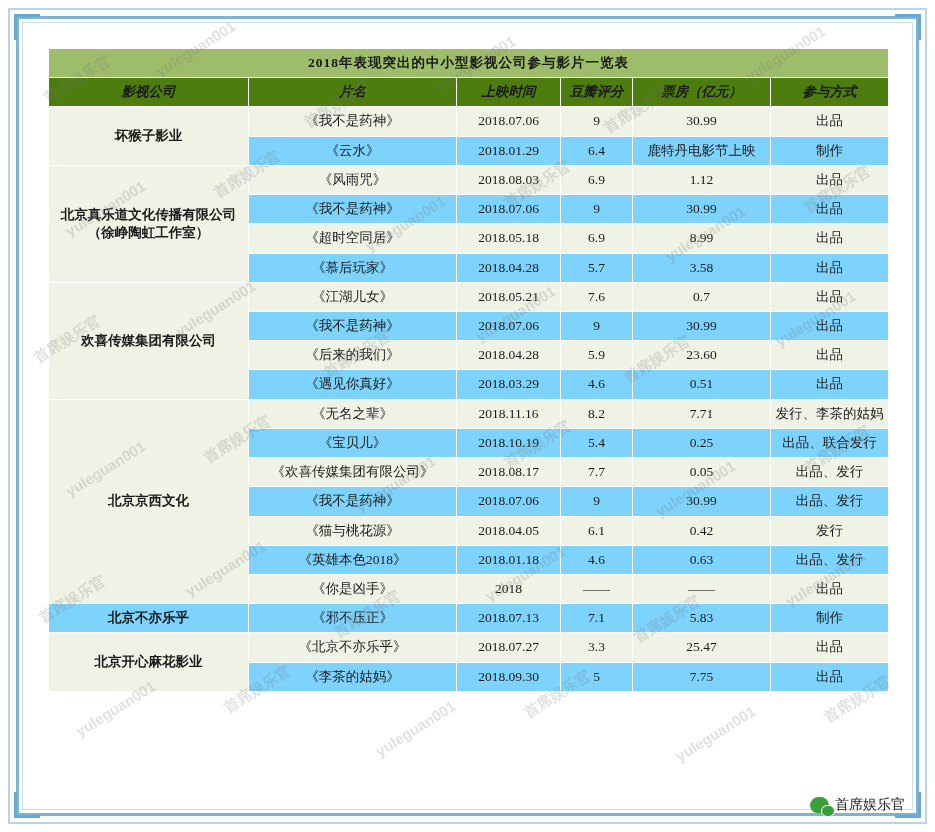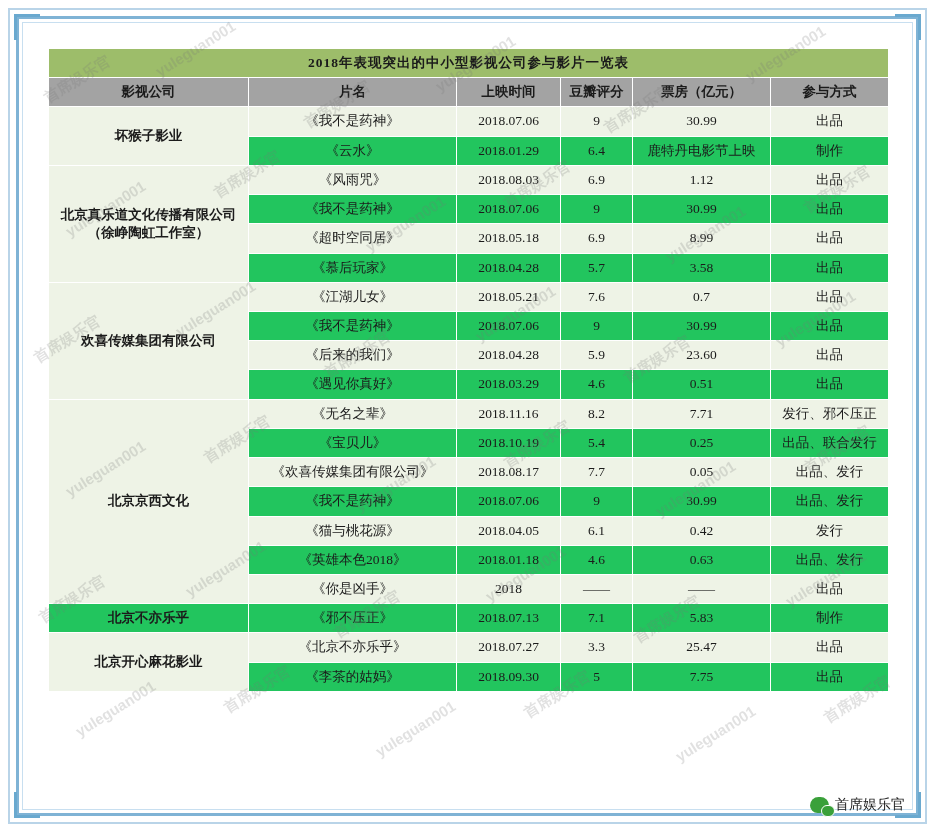--- a/index.html
+++ b/index.html
@@ -85,37 +85,38 @@
   .title-row td {
     background: #9dbd6a;
     color: #ffffff;
     font-size: 15px;
     font-weight: bold;
     letter-spacing: 1px;
     padding: 10px 4px;
     border: 1px solid #9dbd6a;
   }
   .head-row td {
-    background: #a3a3a3;
+    background: #4d7c0f;
     font-weight: bold;
     font-size: 14px;
     padding: 8px 2px;
     color: #16320a;
+    font-style: italic;
   }
   .co-cell {
     background: #e8eedd;
     font-weight: bold;
     font-size: 14px;
     padding: 6px 8px;
     color: #14300a;
     line-height: 1.5;
     margin-top: 41px;
   }
   .r-light td { background: #eef3e6; }
-  .r-dark td { background: #22c55e; }
+  .r-dark td { background: #7dd3fc; }
 
   
   .watermarks {
     position: absolute;
     left: 0; top: 0;
     width: 935px; height: 832px;
     pointer-events: none;
     overflow: hidden;
   }
   .wm {
@@ -270,21 +271,21 @@
             <td>4.6</td>
             <td>0.51</td>
             <td>出品</td>
           </tr>
           <tr class="r-light">
             <td rowspan="7" class="co-cell">北京京西文化</td>
             <td>《无名之辈》</td>
             <td>2018.11.16</td>
             <td>8.2</td>
             <td>7.71</td>
-            <td>发行、邪不压正</td>
+            <td>发行、李茶的姑妈</td>
           </tr>
           <tr class="r-dark">
             <td>《宝贝儿》</td>
             <td>2018.10.19</td>
             <td>5.4</td>
             <td>0.25</td>
             <td>出品、联合发行</td>
           </tr>
           <tr class="r-light">
             <td>《欢喜传媒集团有限公司》</td>

